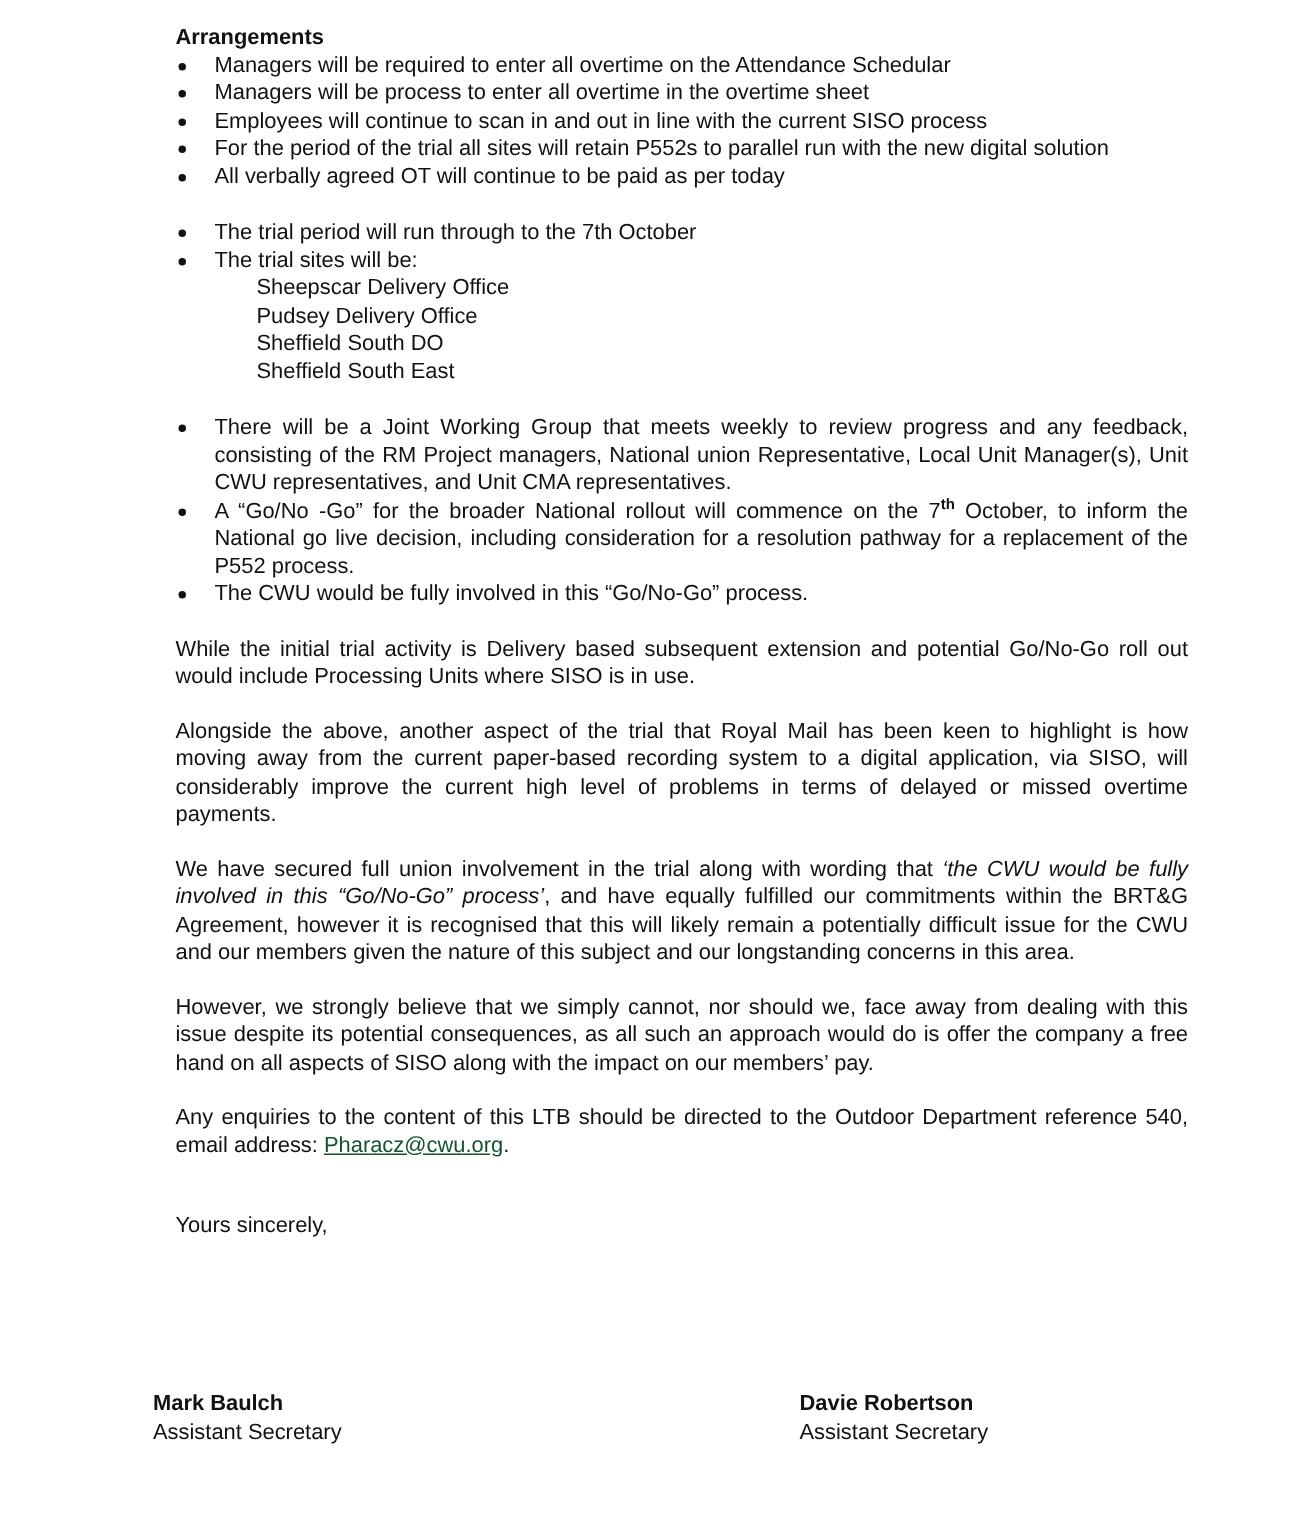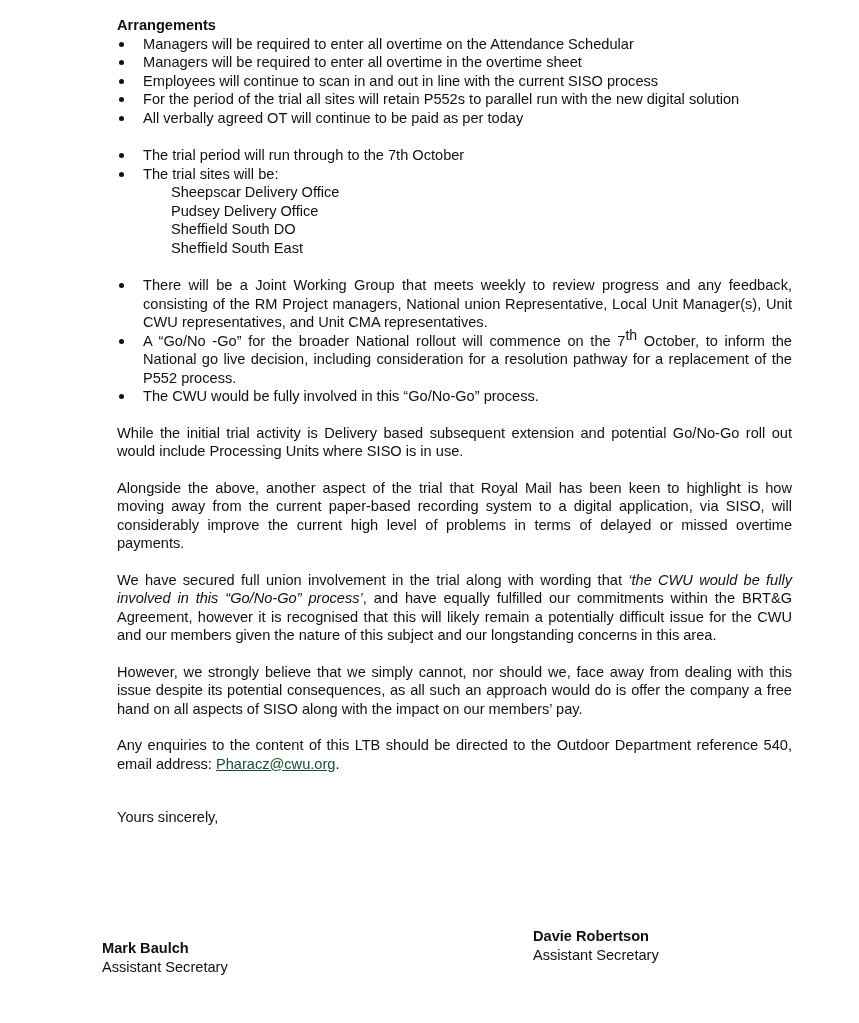--- a/index.html
+++ b/index.html
@@ -13,34 +13,34 @@
     ul.bullets { list-style: none; margin: 0; padding: 0; }
     ul.bullets li { position: relative; padding-left: 26px; text-align: justify; }
     ul.bullets li .dot {
       position: absolute; left: 2px; top: 7px; width: 5px; height: 5px;
       border-radius: 50%; background: #111111;
     }
     .sites { margin: 0 0 0 54px; padding: 0; list-style: none; }
     .para { margin: 0; text-align: justify; }
     .gap-s { height: 19px; }
     .gap-m { height: 18px; }
-    sup { font-size: 14px; line-height: 0; vertical-align: super; }
+    sup { font-size: 10px; line-height: 0; vertical-align: super; font-weight: bold; }
     a.email { color: #14532d; text-decoration: underline; }
     .sig-block { position: absolute; top: 927px; }
     .sig-name { font-weight: bold; }
   </style>
 </head>
 <body>
 
 <div class="page">
 
   <p class="heading">Arrangements</p>
   <ul class="bullets">
     <li><span class="dot"></span><span>Managers will be required to enter all overtime on the Attendance Schedular</span></li>
-    <li><span class="dot"></span><span>Managers will be required to enter all overtime in the overtime sheet</span></li>
+    <li><span class="dot"></span><span>Managers will be process to enter all overtime in the overtime sheet</span></li>
     <li><span class="dot"></span><span>Employees will continue to scan in and out in line with the current SISO process</span></li>
     <li><span class="dot"></span><span>For the period of the trial all sites will retain P552s to parallel run with the new digital solution</span></li>
     <li><span class="dot"></span><span>All verbally agreed OT will continue to be paid as per today</span></li>
   </ul>
 
   <div class="gap-s"></div>
 
   <ul class="bullets">
     <li><span class="dot"></span><span>The trial period will run through to the 7th October</span></li>
     <li><span class="dot"></span><span>The trial sites will be:</span></li>
@@ -72,20 +72,20 @@
   <div class="gap-m"></div>
   <p class="para">However, we strongly believe that we simply cannot, nor should we, face away from dealing with this issue despite its potential consequences, as all such an approach would do is offer the company a free hand on all aspects of SISO along with the impact on our members’ pay.</p>
 
   <div class="gap-m"></div>
   <p class="para"><span>Any enquiries to the content of this LTB should be directed to the Outdoor Department reference 540, email address: </span><a class="email" href="#">Pharacz@cwu.org</a><span>.</span></p>
 
   <div style="height:35px"></div>
   <p class="para">Yours sincerely,</p>
 </div>
 
-<div class="sig-block" style="left:102px;margin-top:12px;">
+<div class="sig-block" style="left:102px;">
   <div class="sig-name">Mark Baulch</div>
   <div>Assistant Secretary</div>
 </div>
 <div class="sig-block" style="left:533px;">
   <div class="sig-name">Davie Robertson</div>
   <div>Assistant Secretary</div>
 </div>
 
 </body></html>

